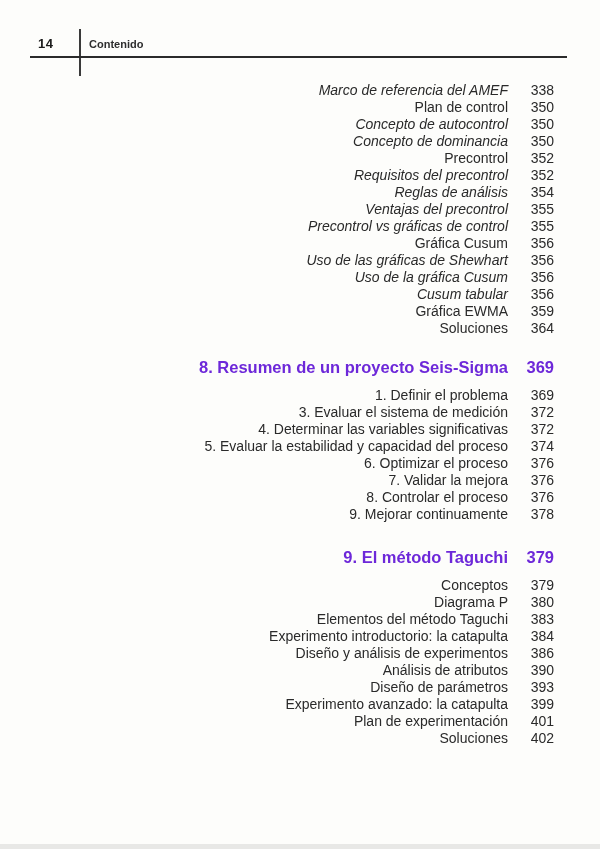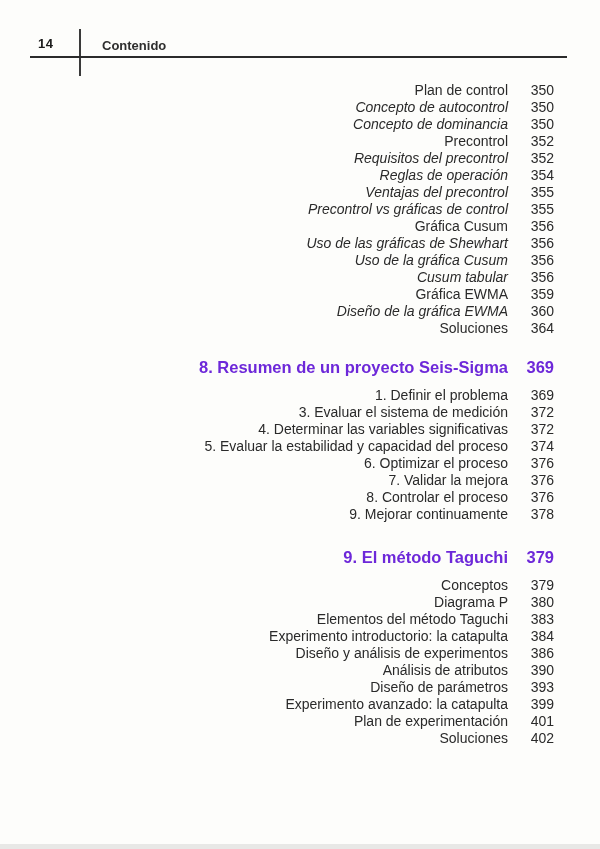--- a/index.html
+++ b/index.html
@@ -24,22 +24,22 @@
     top: 36px;
     left: 38px;
     font-size: 13px;
     font-weight: 700;
     color: #1c1c1c;
     letter-spacing: .5px;
   }
   .running-title {
     position: absolute;
     top: 38px;
-    left: 102px;
-    font-size: 13px;
+    left: 89px;
+    font-size: 11px;
     font-weight: 600;
     color: #2e2e2e;
   }
   .header-vbar {
     position: absolute;
     top: 29px;
     left: 79px;
     width: 2px;
     height: 47px;
     background: #3a3a3a;
@@ -94,20 +94,24 @@
 </head>
 <body>
 
 <div class="page">
   <span class="page-num">14</span>
   <span class="header-vbar"></span>
   <span class="running-title">Contenido</span>
   <div class="header-rule"></div>
 
   <main class="toc" id="toc-list">
+      <div class="row italic">
+        <span class="label">Marco de referencia del AMEF</span>
+        <span class="pageno">338</span>
+      </div>
       <div class="row regular">
         <span class="label">Plan de control</span>
         <span class="pageno">350</span>
       </div>
       <div class="row italic">
         <span class="label">Concepto de autocontrol</span>
         <span class="pageno">350</span>
       </div>
       <div class="row italic">
         <span class="label">Concepto de dominancia</span>
@@ -115,21 +119,21 @@
       </div>
       <div class="row regular">
         <span class="label">Precontrol</span>
         <span class="pageno">352</span>
       </div>
       <div class="row italic">
         <span class="label">Requisitos del precontrol</span>
         <span class="pageno">352</span>
       </div>
       <div class="row italic">
-        <span class="label">Reglas de operación</span>
+        <span class="label">Reglas de análisis</span>
         <span class="pageno">354</span>
       </div>
       <div class="row italic">
         <span class="label">Ventajas del precontrol</span>
         <span class="pageno">355</span>
       </div>
       <div class="row italic">
         <span class="label">Precontrol vs gráficas de control</span>
         <span class="pageno">355</span>
       </div>
@@ -145,24 +149,20 @@
         <span class="label">Uso de la gráfica Cusum</span>
         <span class="pageno">356</span>
       </div>
       <div class="row italic">
         <span class="label">Cusum tabular</span>
         <span class="pageno">356</span>
       </div>
       <div class="row regular">
         <span class="label">Gráfica EWMA</span>
         <span class="pageno">359</span>
-      </div>
-      <div class="row italic">
-        <span class="label">Diseño de la gráfica EWMA</span>
-        <span class="pageno">360</span>
       </div>
       <div class="row regular">
         <span class="label">Soluciones</span>
         <span class="pageno">364</span>
       </div>
       <div class="row heading">
         <span class="label">8. Resumen de un proyecto Seis-Sigma</span>
         <span class="pageno">369</span>
       </div>
       <div class="row regular">

